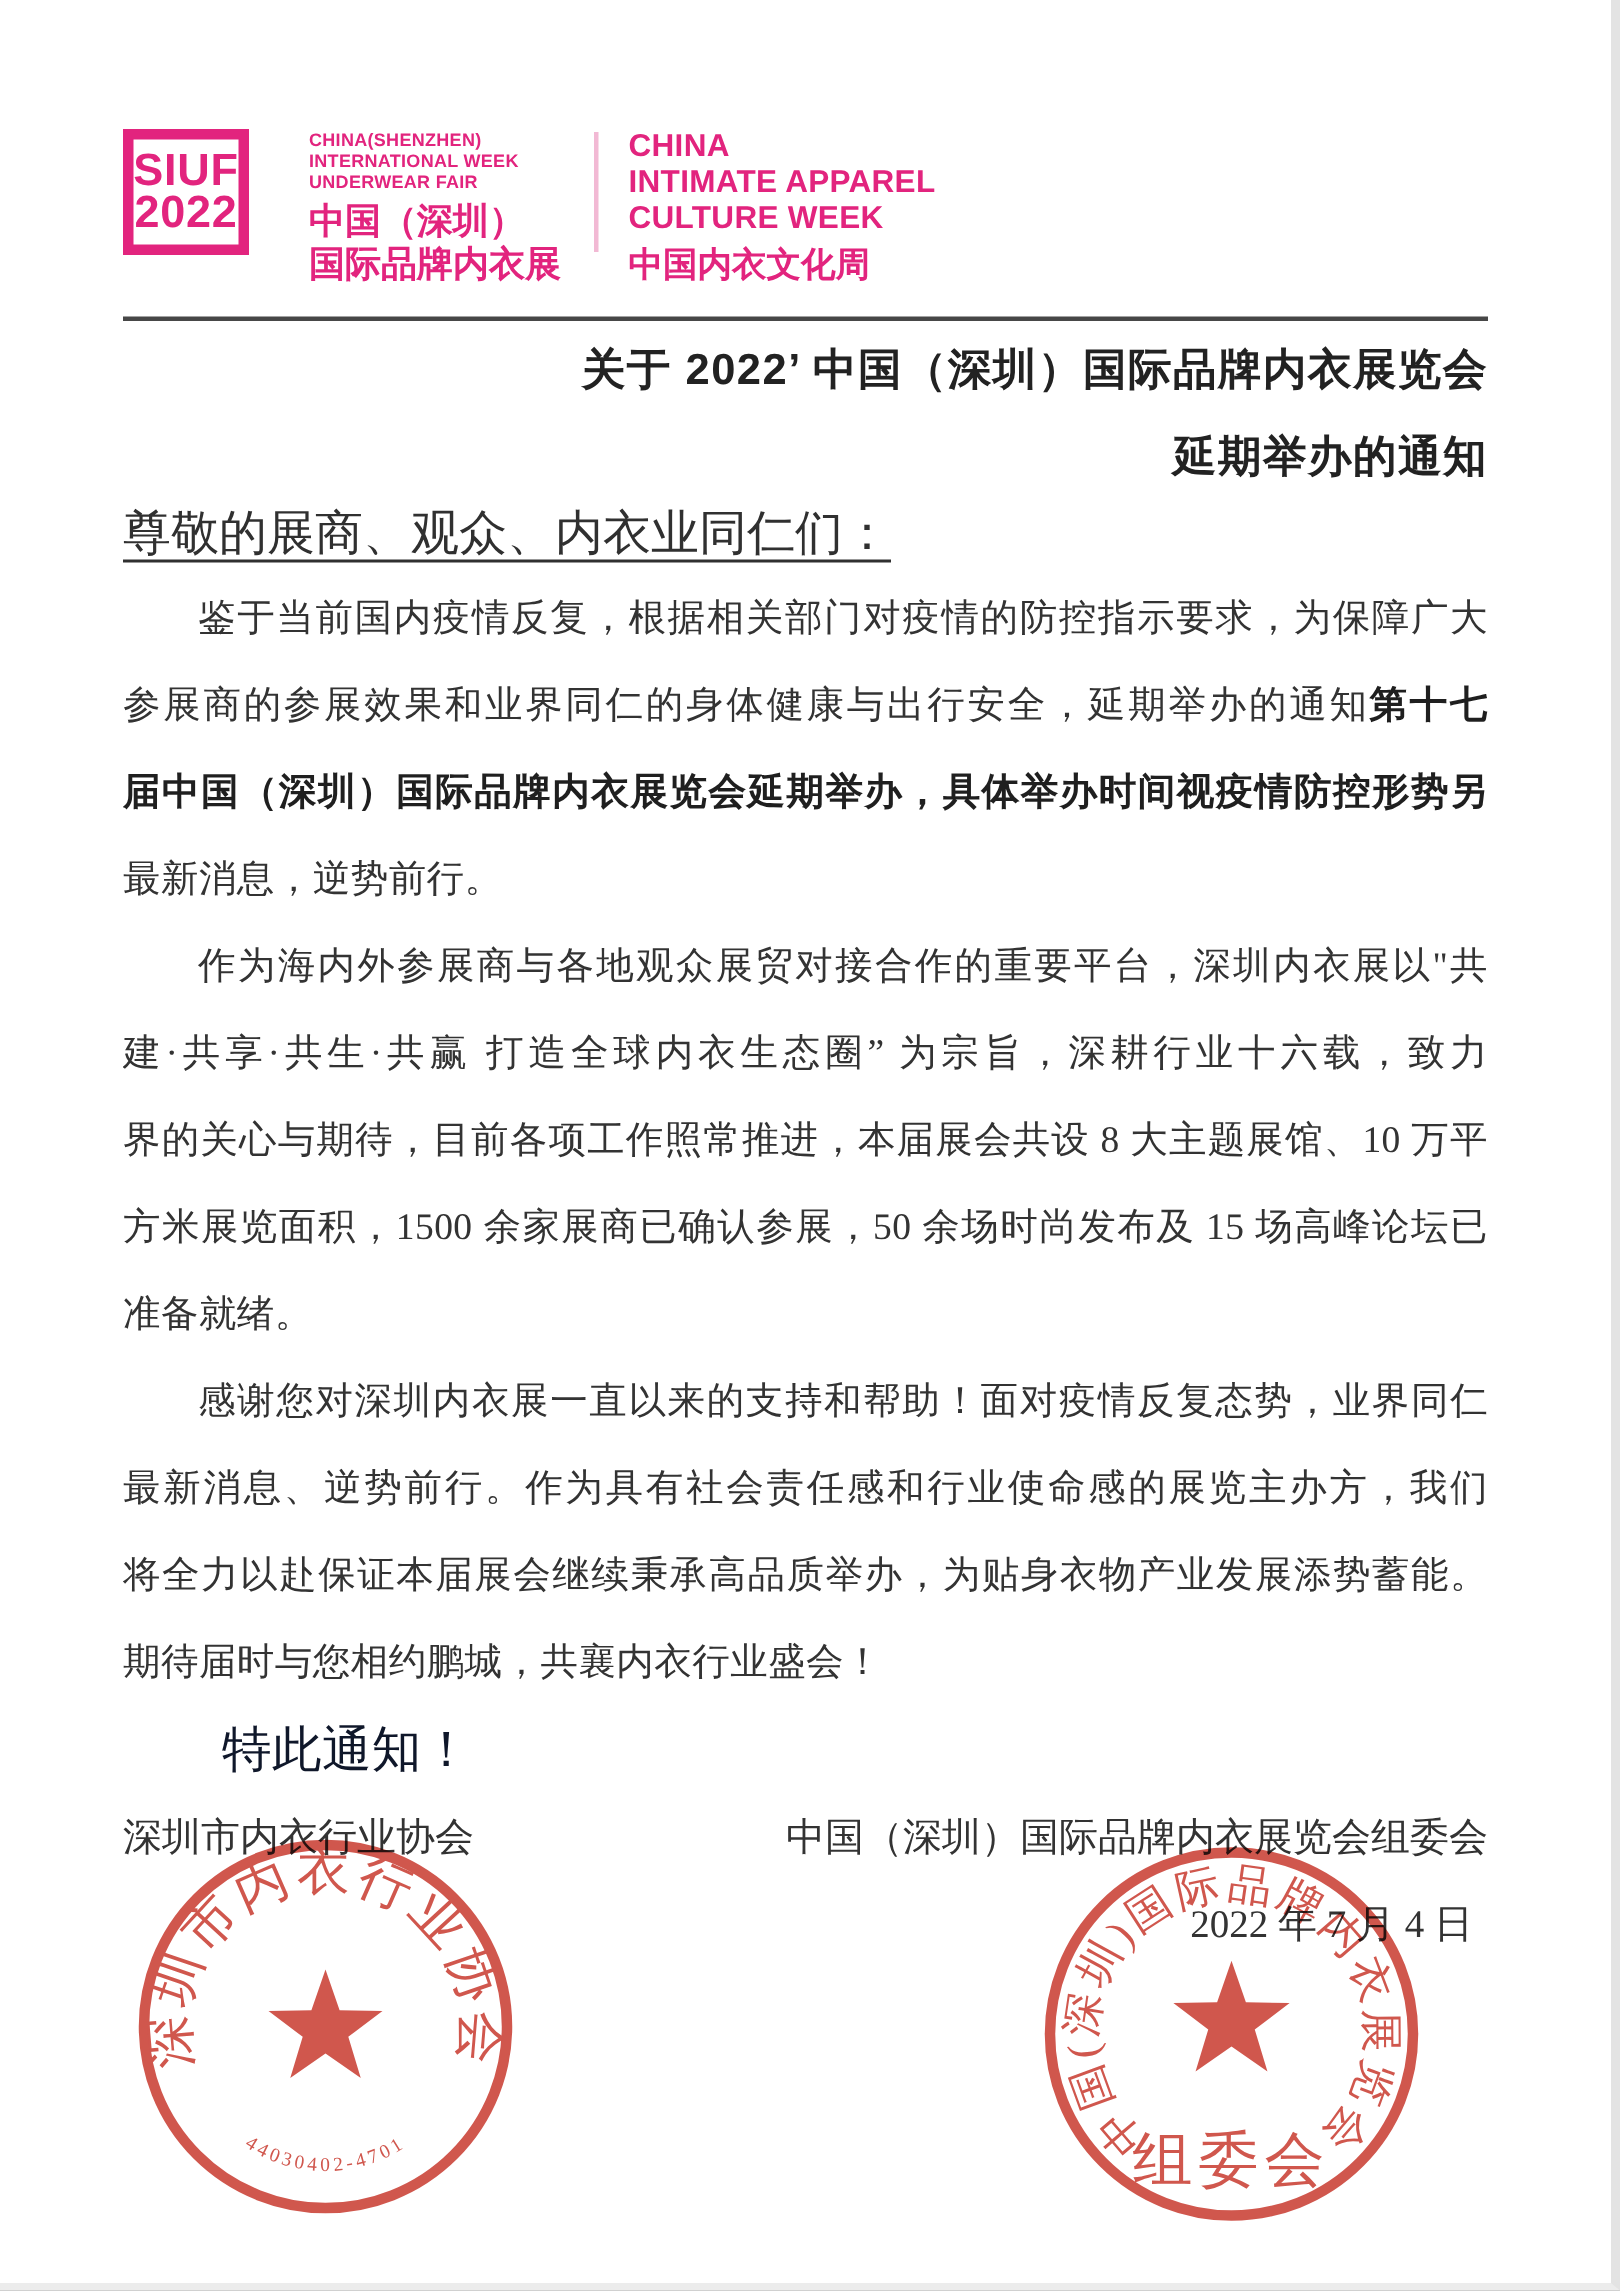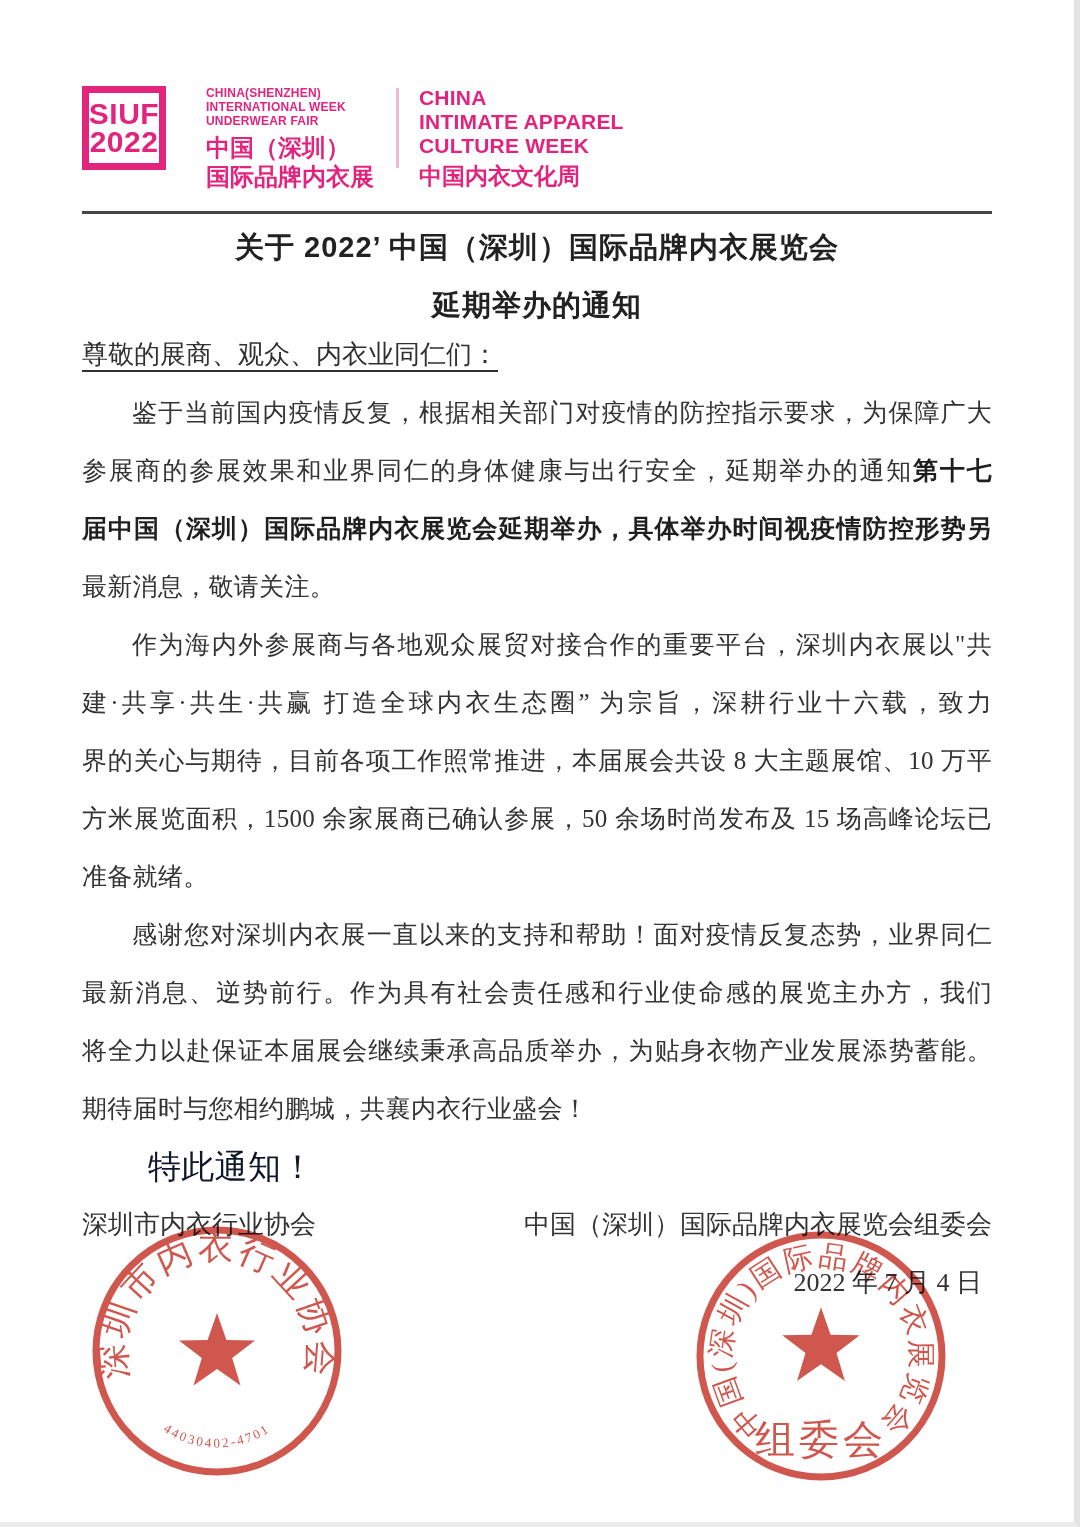--- a/index.html
+++ b/index.html
@@ -61,32 +61,32 @@
   .logo-right .cn{font-size:23px;line-height:27px;margin-top:5px;}
   
   .rule{
     margin-top:20px;
     height:3px;
     background:#474747;
   }
   
   .title-block{
     margin-top:4px;
-    text-align:center;
+    text-align:right;
     font-family:"Liberation Sans","DejaVu Sans",sans-serif;
     font-weight:bold;
     font-size:29px;
     line-height:58px;
     color:#222;
     letter-spacing:1px;
   }
   
   .salutation{
     margin-top:-8px;
-    font-size:26px;
+    font-size:32px;
     line-height:58px;
     text-decoration:underline;
     text-underline-offset:7px;
     text-decoration-thickness:2px;
     color:#303030;
   }
   
   .doc-body{margin-top:0;}
   .line{
     font-size:25px;
@@ -168,21 +168,21 @@
     <div>关于 2022’ 中国（深圳）国际品牌内衣展览会</div>
     <div>延期举办的通知</div>
   </div>
 
   <div class="salutation">尊敬的展商、观众、内衣业同仁们：</div>
 
   <div class="doc-body">
       <div class="line j ind"><span>鉴于当前国内疫情反复，根据相关部门对疫情的防控指示要求，为保障广大</span></div>
       <div class="line j"><span>参展商的参展效果和业界同仁的身体健康与出行安全，延期举办的通知</span><span class="bold">第十七</span></div>
       <div class="line j"><span class="bold">届中国（深圳）国际品牌内衣展览会延期举办，具体举办时间视疫情防控形势另</span></div>
-      <div class="line"><span>最新消息，敬请关注。</span></div>
+      <div class="line"><span>最新消息，逆势前行。</span></div>
       <div class="line j ind"><span>作为海内外参展商与各地观众展贸对接合作的重要平台，深圳内衣展以"共</span></div>
       <div class="line j"><span>建·共享·共生·共赢 打造全球内衣生态圈” 为宗旨，深耕行业十六载，致力</span></div>
       <div class="line j"><span>界的关心与期待，目前各项工作照常推进，本届展会共设 8 大主题展馆、10 万平</span></div>
       <div class="line j"><span>方米展览面积，1500 余家展商已确认参展，50 余场时尚发布及 15 场高峰论坛已</span></div>
       <div class="line"><span>准备就绪。</span></div>
       <div class="line j ind"><span>感谢您对深圳内衣展一直以来的支持和帮助！面对疫情反复态势，业界同仁</span></div>
       <div class="line j"><span>最新消息、逆势前行。作为具有社会责任感和行业使命感的展览主办方，我们</span></div>
       <div class="line j"><span>将全力以赴保证本届展会继续秉承高品质举办，为贴身衣物产业发展添势蓄能。</span></div>
       <div class="line"><span>期待届时与您相约鹏城，共襄内衣行业盛会！</span></div>
     </div>

